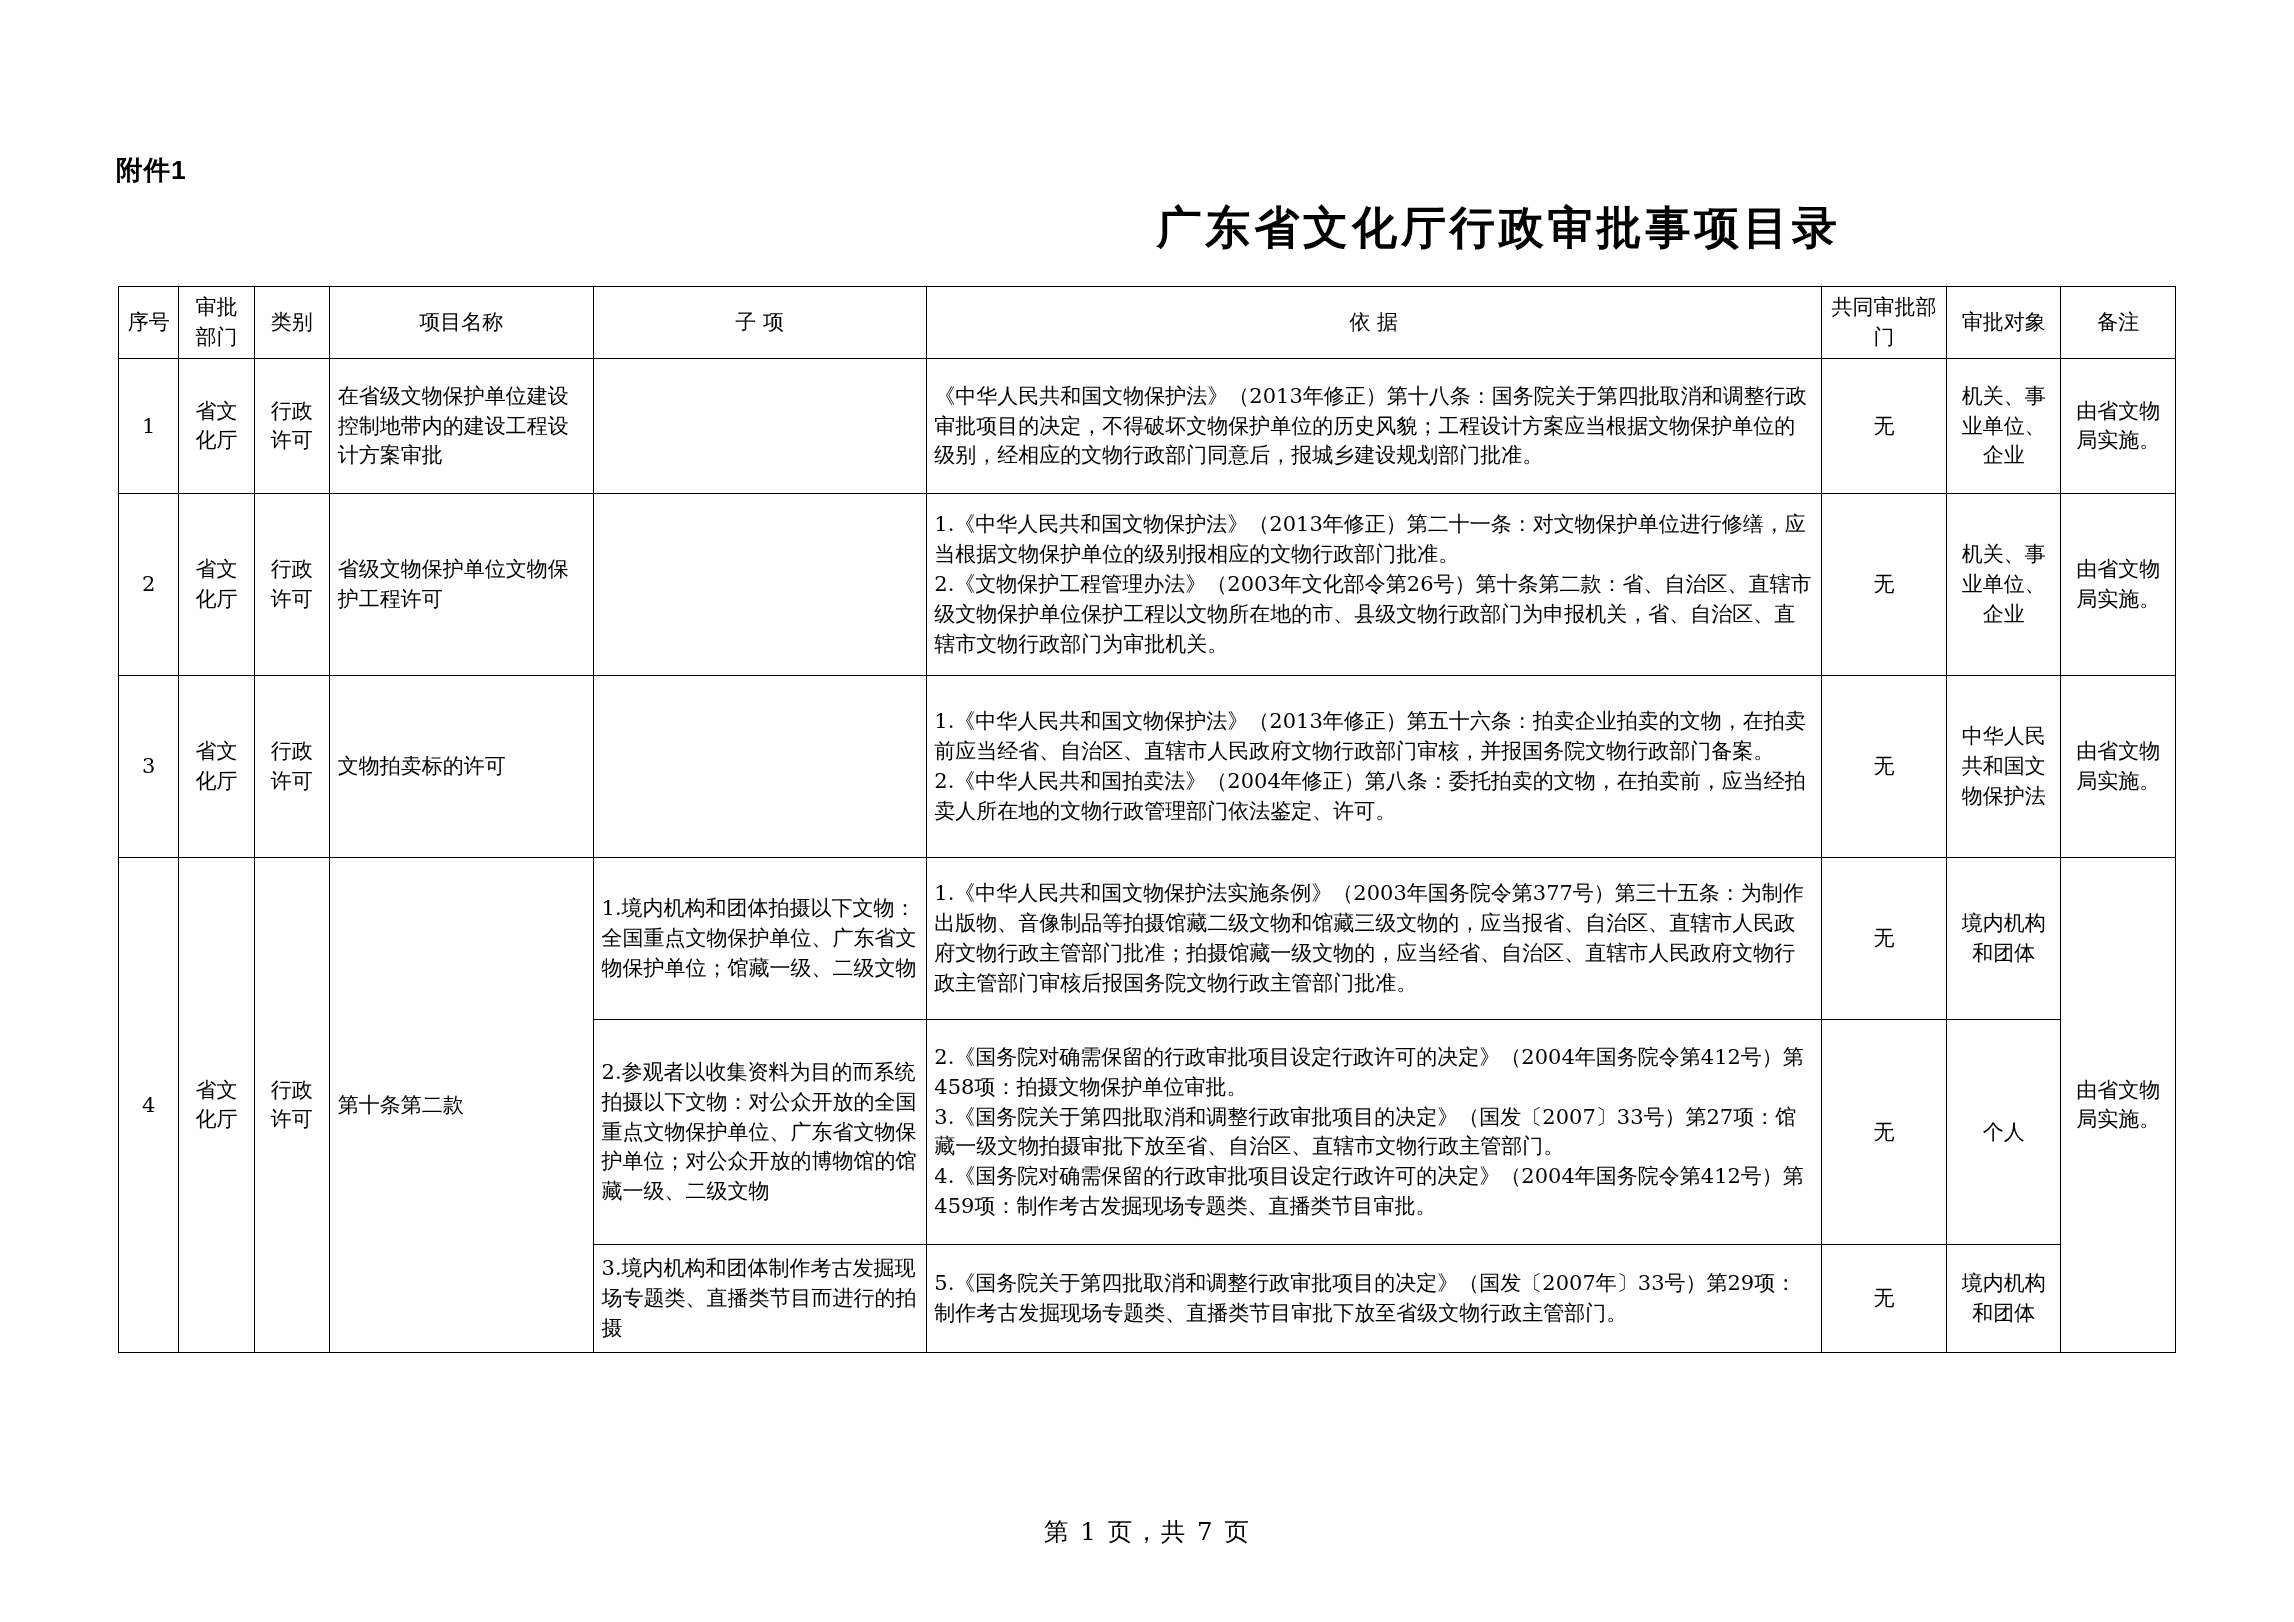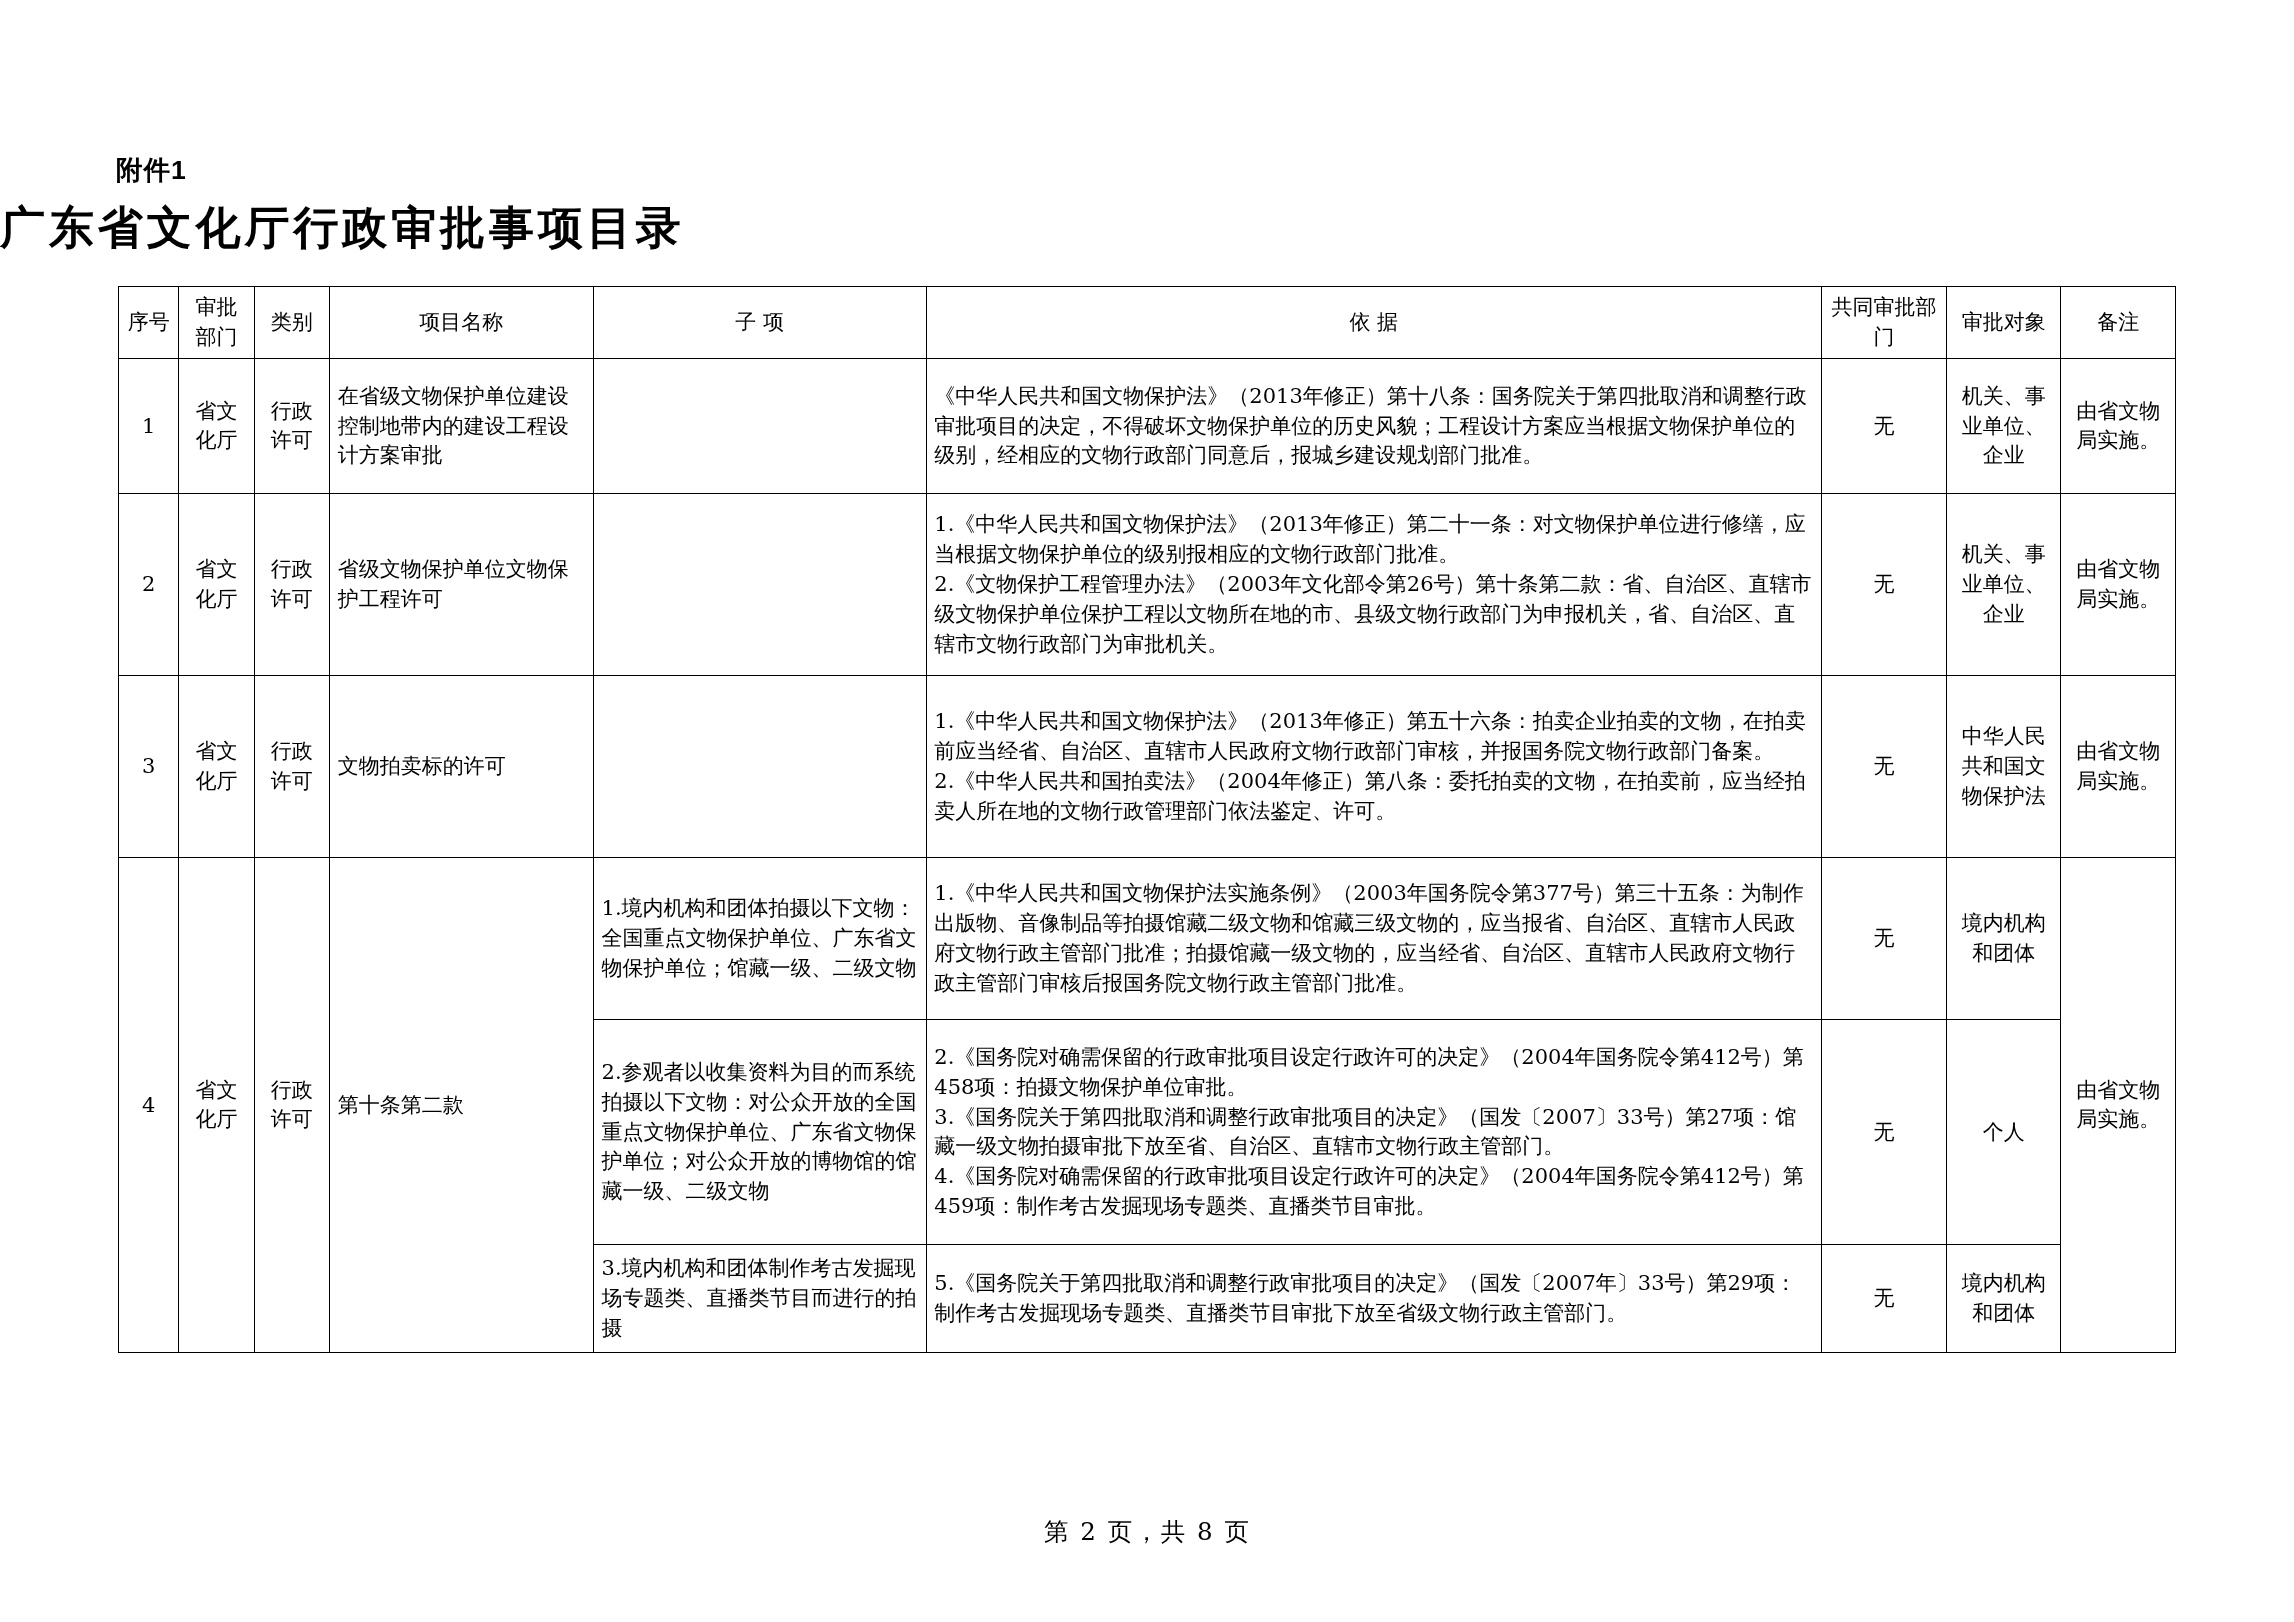--- a/index.html
+++ b/index.html
@@ -29,21 +29,21 @@
     font-family: "Liberation Sans", "DejaVu Sans", sans-serif;
     font-size: 26.5px;
     font-weight: bold;
     letter-spacing: 1px;
   }
   .doc-title {
     position: absolute;
     left: 0;
     top: 198px;
     width: 1841px;
-    text-align: left;
+    text-align: right;
     font-family: Liberation Sans, sans-serif;
     font-size: 45px;
     font-weight: bold;
     letter-spacing: 3.9px;
   }
   table.catalog {
     position: absolute;
     left: 118px;
     top: 286px;
     width: 2058px;
@@ -188,16 +188,16 @@
       <tr style="height:108px">
         <td class="c-sub">3.境内机构和团体制作考古发掘现场专题类、直播类节目而进行的拍摄</td>
         <td class="c-basis" style="white-space:pre-line">5.《国务院关于第四批取消和调整行政审批项目的决定》（国发〔2007年〕33号）第29项：制作考古发掘现场专题类、直播类节目审批下放至省级文物行政主管部门。</td>
         <td class="c-joint">无</td>
         <td class="c-obj">境内机构和团体</td>
       </tr>
 
     </tbody>
   </table>
 
-  <div class="footer">第 2 页，共 8 页</div>
+  <div class="footer">第 1 页，共 7 页</div>
 
 </div>
 
 
 </body></html>

